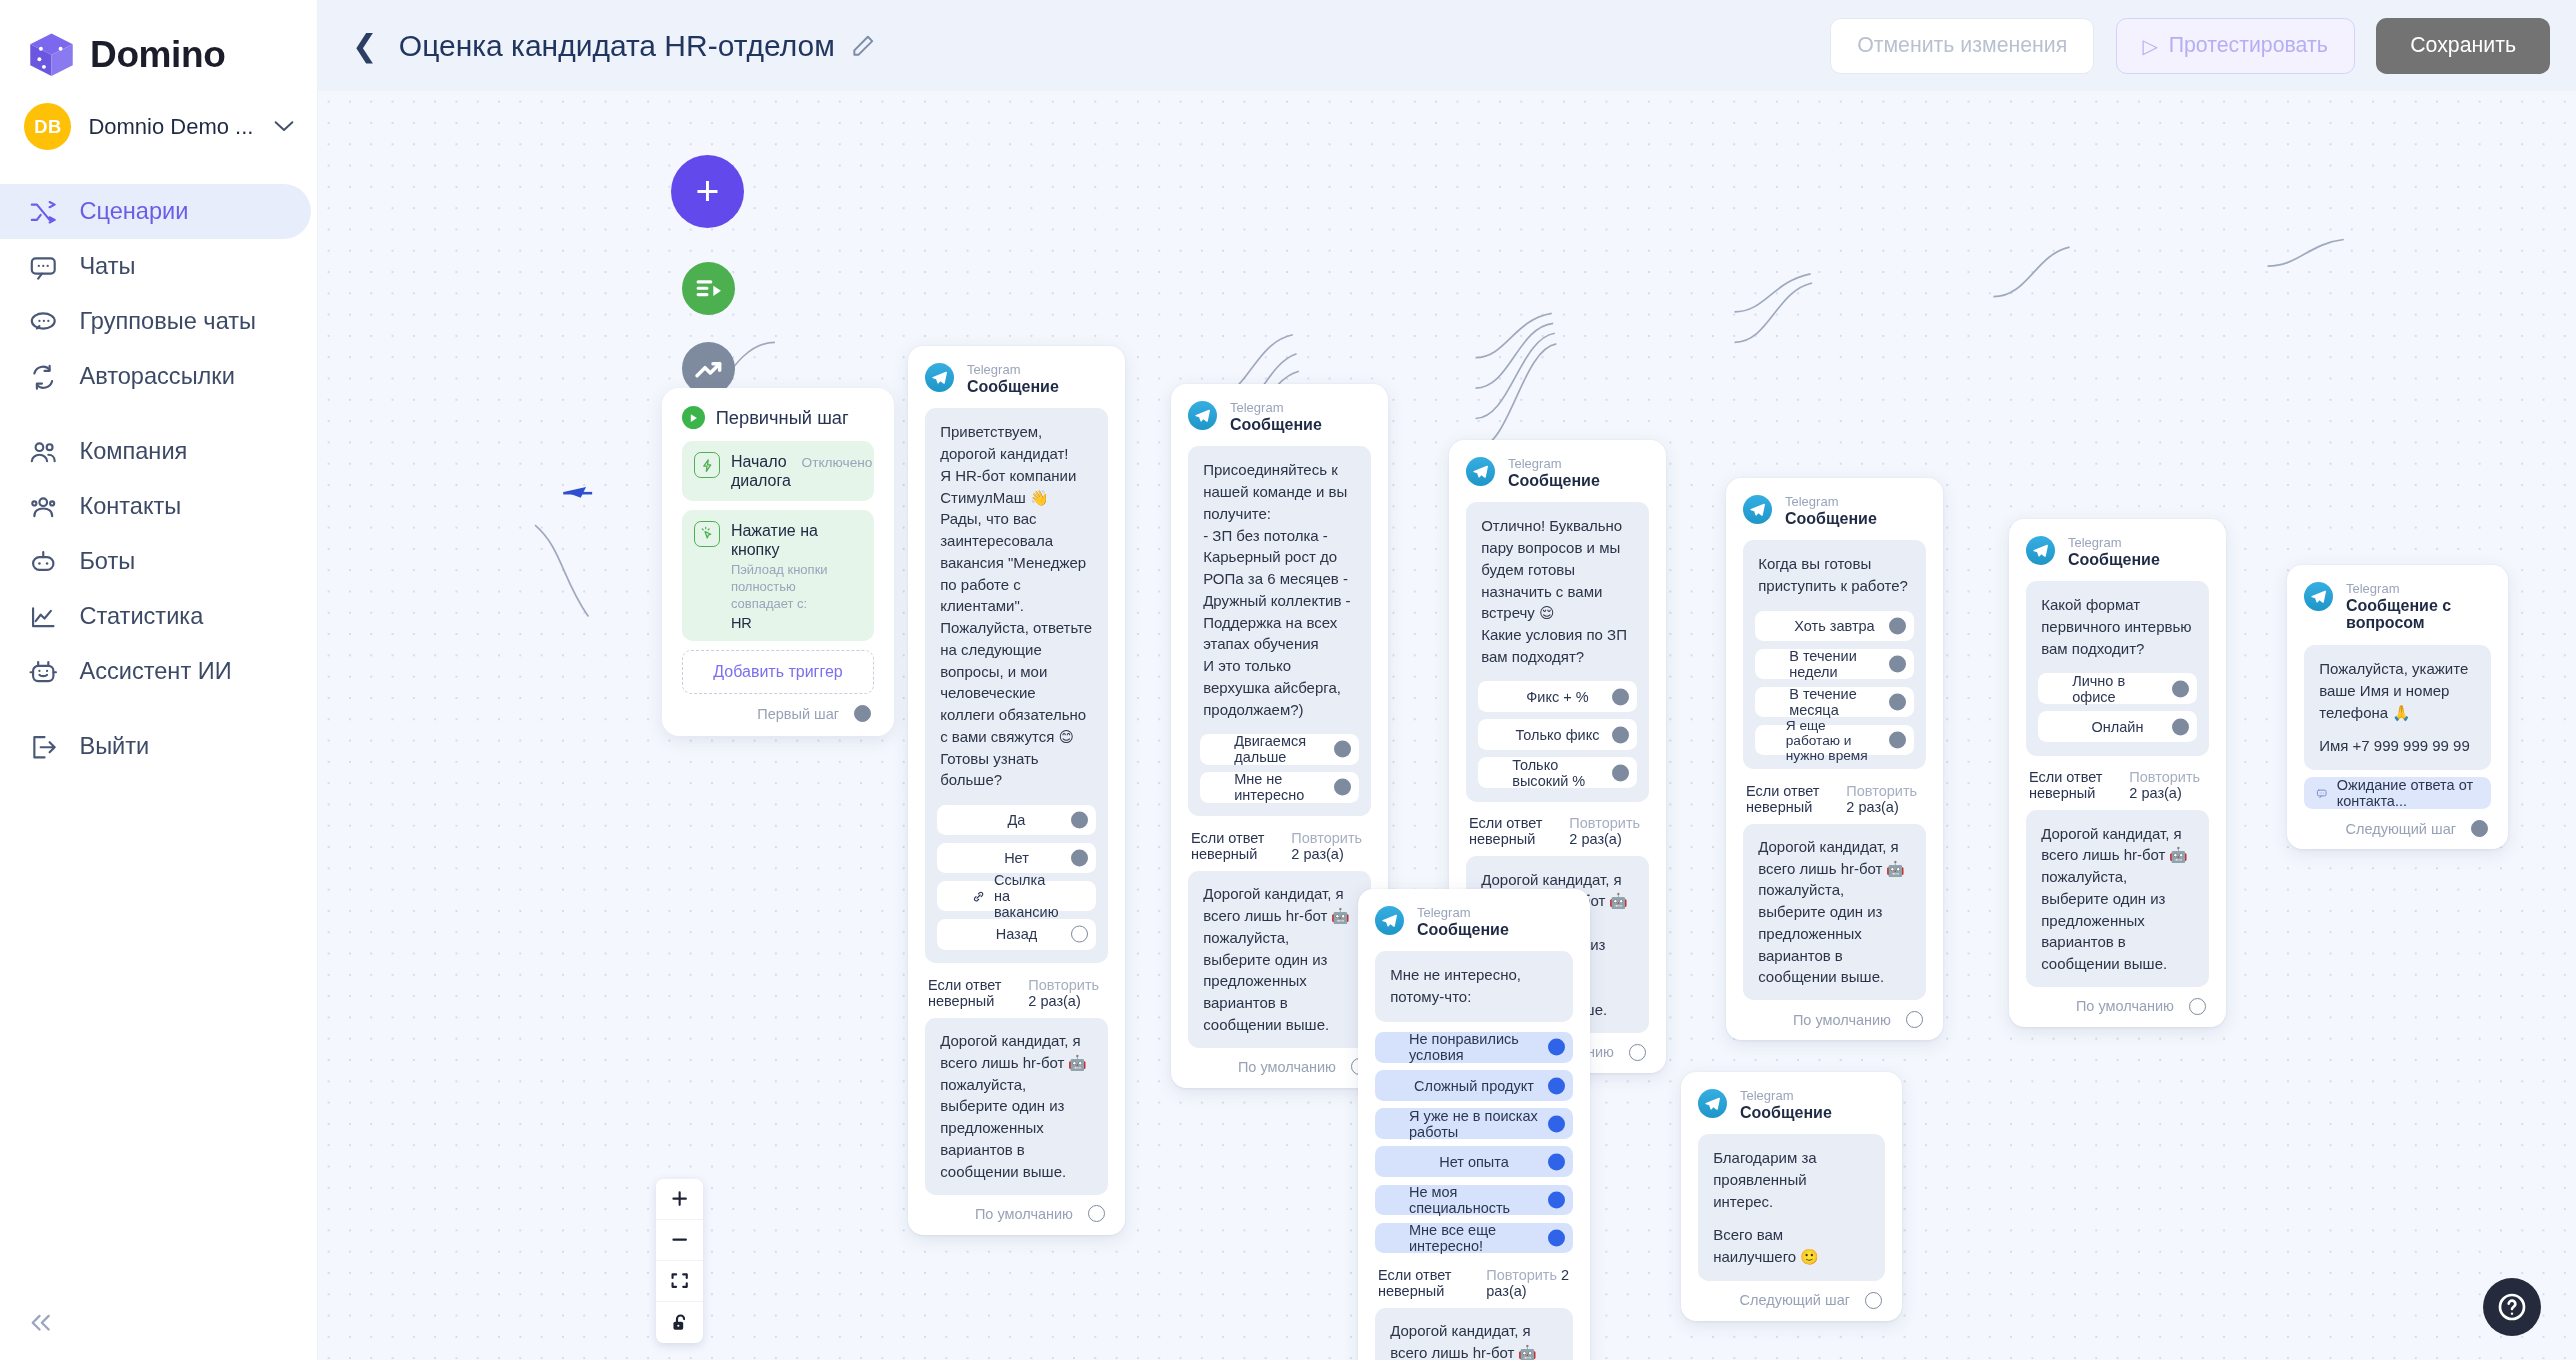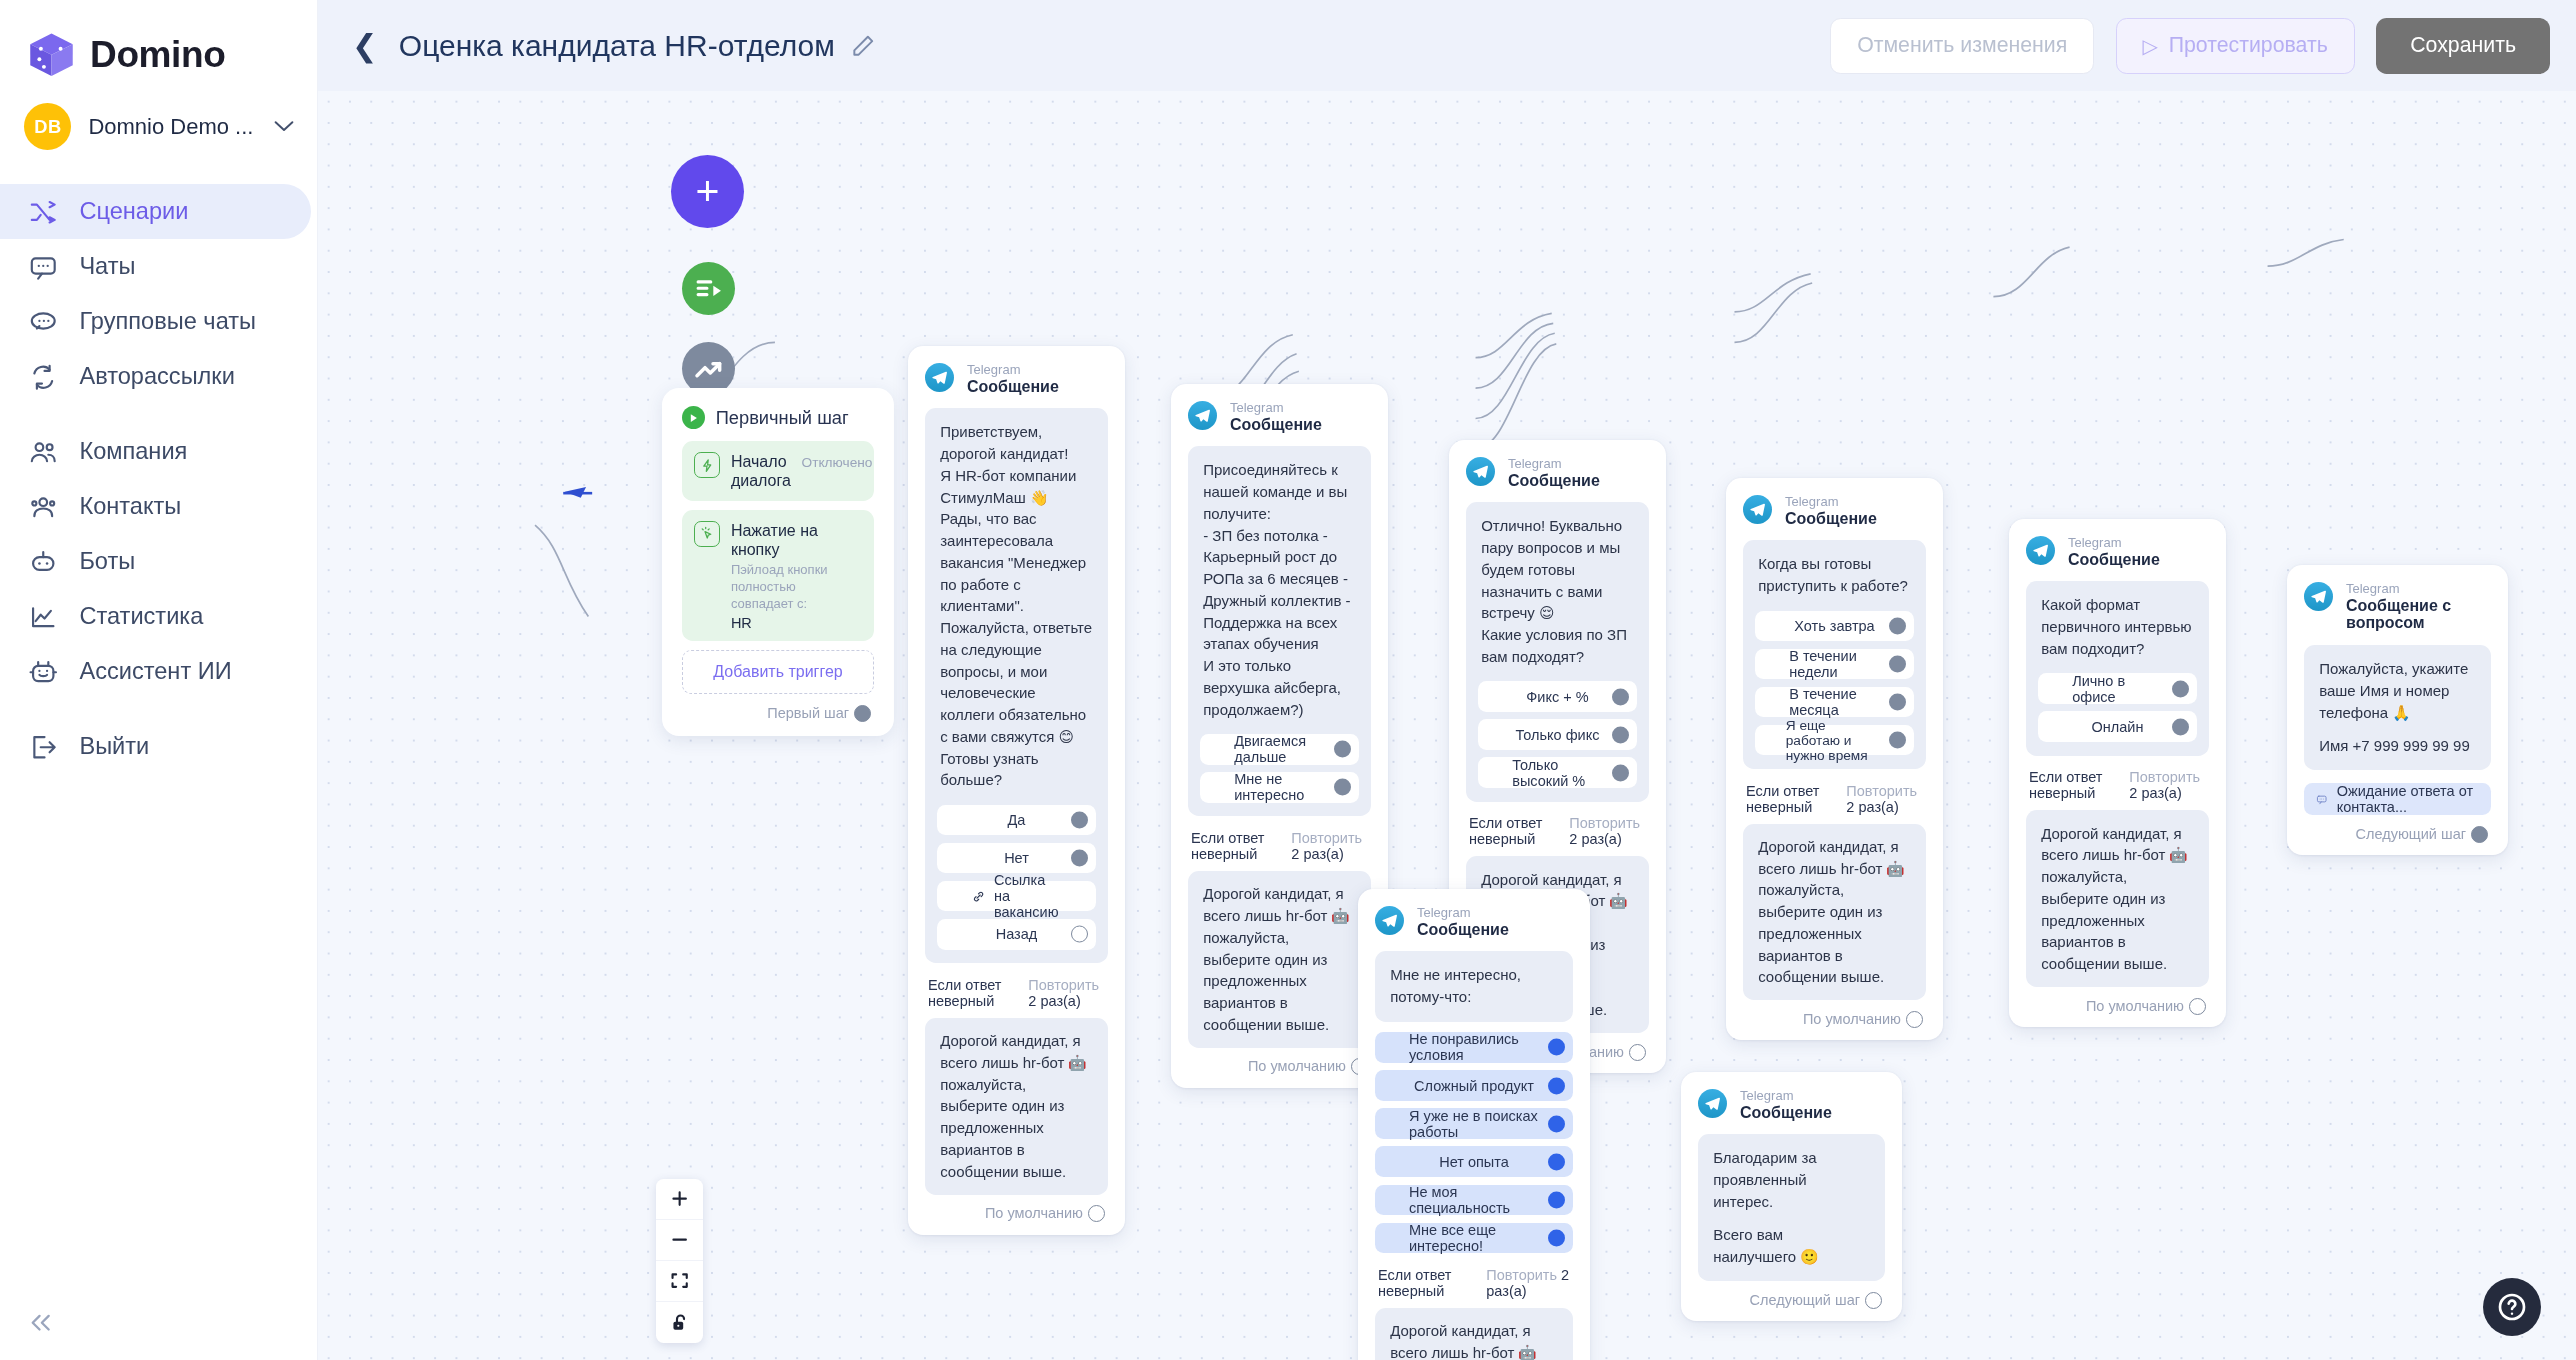--- a/index.html
+++ b/index.html
@@ -129,21 +129,21 @@
   .bubble-opts .body p { font-size: 15px; line-height: 1.45; color: #2c3448; margin: 0; }
 
   .wrong-row { display: flex; align-items: baseline; gap: 13.7px; margin-top: 13.7px; padding: 0 3px; }
   .wrong-label { font-size: 14.5px; color: #2a3450; }
   .repeat-label { font-size: 14.5px; color: #a6aec2; }
   .repeat-label b { color: #2a3450; font-weight: 400; }
 
   .fallback { background: #e9edf6; border-radius: 10.7px; padding: 12.2px 15.2px; margin-top: 9.1px; }
   .fallback p { font-size: 15px; line-height: 1.45; color: #2c3448; margin: 0; }
 
-  .node-foot { display: flex; align-items: flex-start; justify-content: flex-end; gap: 5px; margin-top: 10.7px; padding-right: 3px; }
+  .node-foot { display: flex; align-items: center; justify-content: flex-end; gap: 15px; margin-top: 10.7px; padding-right: 3px; }
   .foot-label { font-size: 14.5px; color: #98a1b6; }
   .foot-dot { width: 17px; height: 17px; border-radius: 50%; border: 1.5px solid #7e8a9e; background: #fff; }
   .foot-dot.filled { background: #7e8a9e; }
 
   
   .trigger-node { position: absolute; background: #fff; border-radius: 17px; box-shadow: 0 4.6px 17px rgba(40,58,110,.10); padding: 18.3px 20px 13.7px; }
   .trig-title-row { display: flex; align-items: center; gap: 10.7px; margin-bottom: 12.2px; }
   .trig-play { width: 23px; height: 23px; border-radius: 50%; background: #3bb44a; display:flex; align-items:center; justify-content:center; }
   .trig-play svg { width: 12.2px; height: 12.2px; fill: #fff; }
   .trig-title { font-size: 18.3px; color: #283351; }
@@ -151,21 +151,21 @@
   .trig-ic { width: 26px; height: 26px; border-radius: 6.9px; border: 1.5px solid #4caf50; display: flex; align-items: center; justify-content: center; flex: 0 0 26px; }
   .trig-ic svg { width: 15.2px; height: 15.2px; stroke: #4caf50; fill: none; stroke-width: 2; stroke-linecap: round; stroke-linejoin: round; }
   .trig-body { flex: 1; }
   .trig-name { font-size: 16px; color: #202b45; line-height: 1.2; }
   .trig-sub { font-size: 13px; color: #9aa4bb; line-height: 1.3; margin-top: 3px; }
   .trig-val { font-size: 14.5px; color: #202b45; margin-top: 1.5px; }
   .trig-status { font-size: 13.7px; color: #9aa4bb; margin-left: auto; white-space: nowrap; padding-top: 3px; }
   .trig-add { border: 1.2px dashed #c9cde0; border-radius: 9.1px; height: 44px; display: flex; align-items: center; justify-content: center; font-size: 16px; color: #7b6ef0; cursor: pointer; }
 
   
-  .wait-pill { background: #dde6fb; border-radius: 8.4px; height: 32px; display: flex; align-items: center; gap: 9.1px; padding: 0 12.2px; margin-top: 13px; }
+  .wait-pill { background: #dde6fb; border-radius: 8.4px; height: 32px; display: flex; align-items: center; gap: 9.1px; padding: 0 12.2px; margin-top: 7px; }
   .wait-pill svg { width: 17px; height: 17px; stroke: #6b7fc4; fill: none; stroke-width: 1.8; stroke-linecap: round; stroke-linejoin: round; }
   .wait-pill span { font-size: 14.5px; color: #2b3652; }
 
   
   .zoomctl {
     position: absolute; left: 338px; bottom: 17px; width: 47px; background: #fff;
     border-radius: 7.6px; box-shadow: 0 2.3px 9.1px rgba(40,58,110,.14); overflow: hidden;
   }
   .zbtn { height: 41px; display: flex; align-items: center; justify-content: center; cursor: pointer; border-bottom: 0.8px solid #f0f2f8; }
   .zbtn:last-child { border-bottom: none; }

